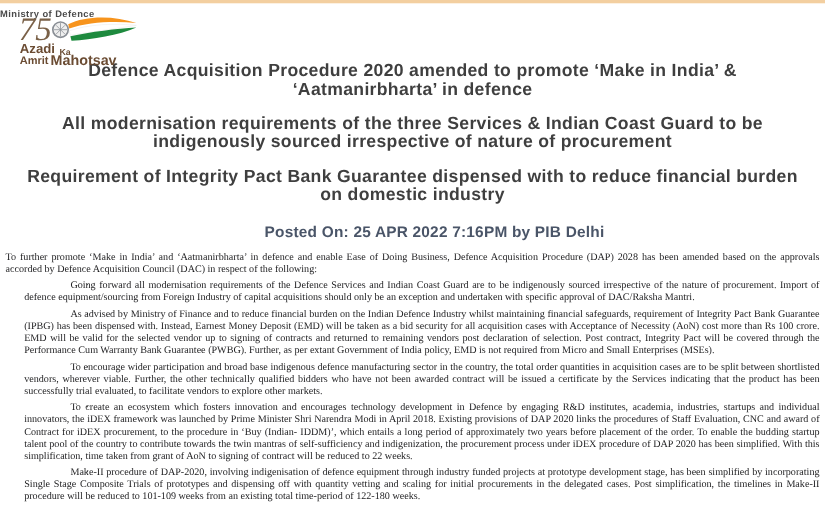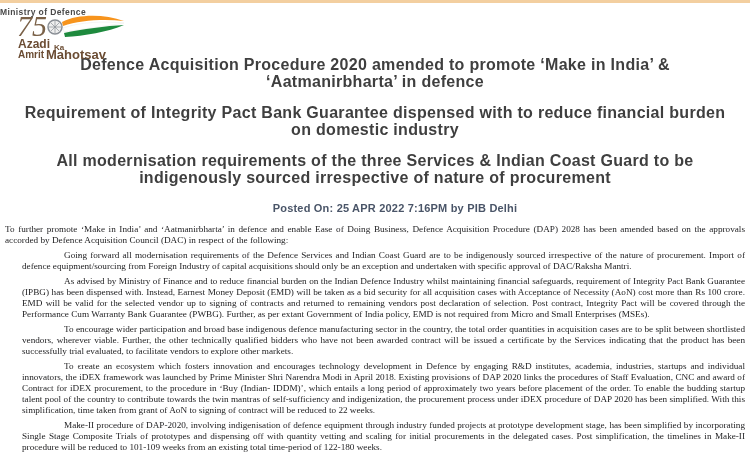--- a/index.html
+++ b/index.html
@@ -23,21 +23,21 @@
     cursor: pointer;
   }
   .headlines { margin: 56px auto 0 auto; text-align: center; }
   .headline {
     font-size: 16px; line-height: 17px; letter-spacing: 0.3px;
     color: #3f3f3f; font-weight: 700;
     margin: 0 auto 14px auto; max-width: 700px;
   }
   .posted {
     margin-top: 16px; text-align: center;
-    font-size: 11px; font-weight: bold; color: #4a5568;
+    font-size: 14px; font-weight: bold; color: #4a5568;
     letter-spacing: 0.2px;
     padding-left: 40px;
   }
   .article {
     margin-top: 10px; padding: 0 5px;
     font-family: "Liberation Serif", serif;
     font-size: 9.2px; line-height: 11px; color: #1d1d1f;
     text-align: justify;
   }
   .article p { margin: 0; }
@@ -80,22 +80,22 @@
   </g>
 
   <text class="azadi" x="2" y="38">Azadi</text>
   <text class="ka" x="38" y="40">Ka</text>
   <text class="amrit" x="2" y="48">Amrit</text>
   <text class="mahotsav" x="30" y="49">Mahotsav</text>
 </svg>
 
 <div class="headlines">
   <div class="headline">Defence Acquisition Procedure 2020 amended to promote ‘Make in India’ &amp; ‘Aatmanirbharta’ in defence</div>
+  <div class="headline" style="max-width:702px">All modernisation requirements of the three Services &amp; Indian Coast Guard to be indigenously sourced irrespective of nature of procurement</div>
   <div class="headline" style="max-width:702px">Requirement of Integrity Pact Bank Guarantee dispensed with to reduce financial burden on domestic industry</div>
-  <div class="headline" style="max-width:702px">All modernisation requirements of the three Services &amp; Indian Coast Guard to be indigenously sourced irrespective of nature of procurement</div>
 </div>
 
 <div class="posted">Posted On: 25 APR 2022 7:16PM by PIB Delhi</div>
 
 <div class="article">
   <p>To further promote ‘Make in India’ and ‘Aatmanirbharta’ in defence and enable Ease of Doing Business, Defence Acquisition Procedure (DAP) 2028 has been amended based on the approvals accorded by Defence Acquisition Council (DAC) in respect of the following:</p>
 
   <p class="bullet">
     <span class="dot">·</span><span>Going forward all modernisation requirements of the Defence Services and Indian Coast Guard are to be indigenously sourced irrespective of the nature of procurement. Import of defence equipment/sourcing from Foreign Industry of capital acquisitions should only be an exception and undertaken with specific approval of DAC/Raksha Mantri.</span>
   </p>

